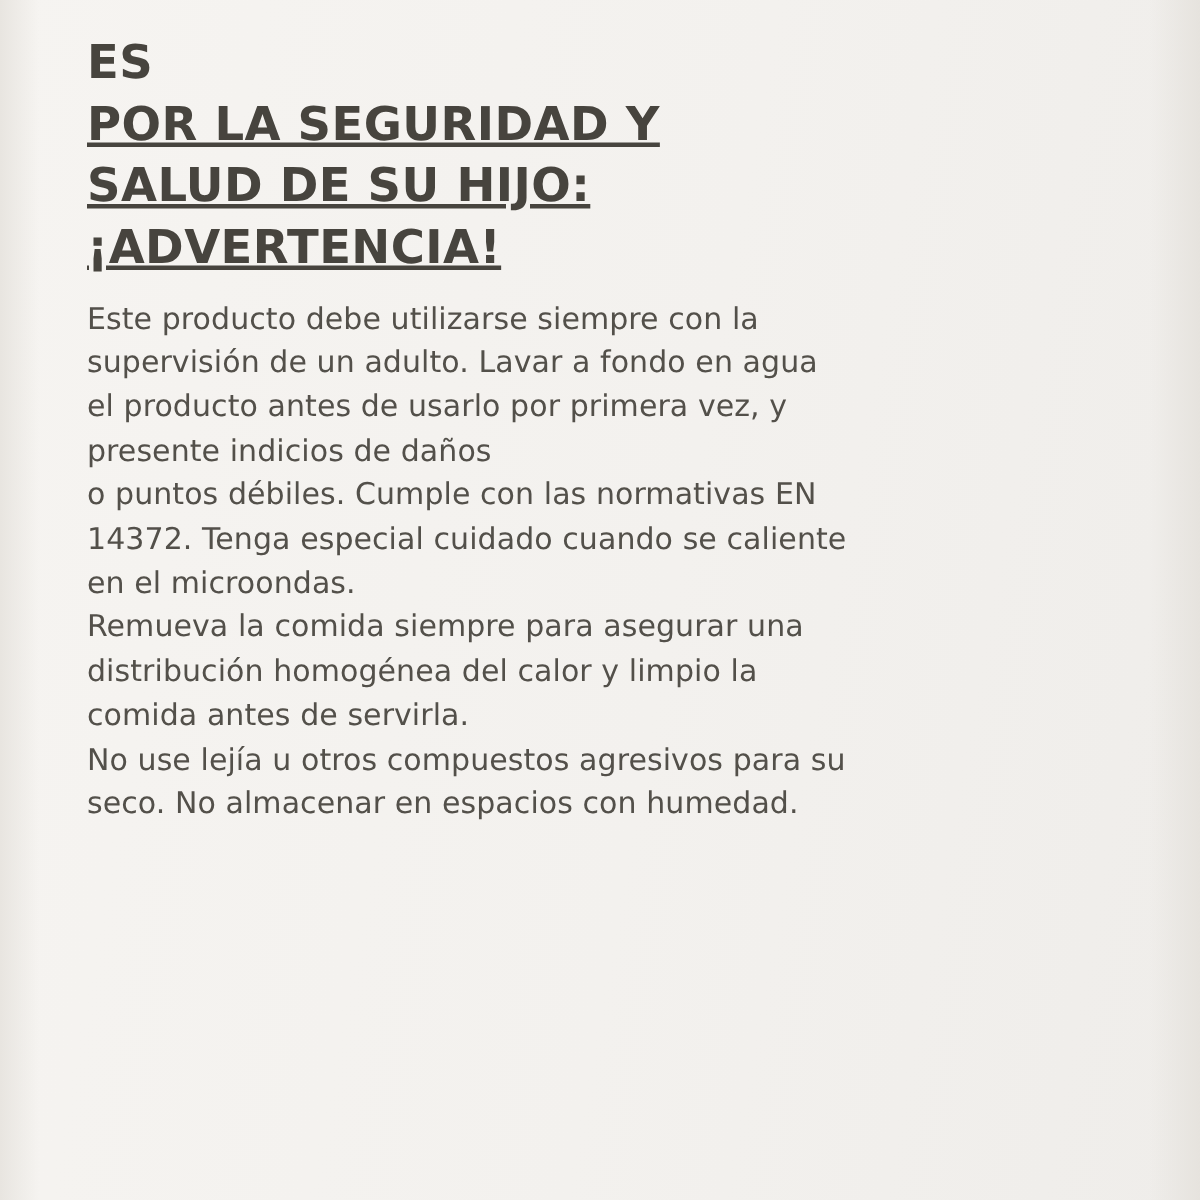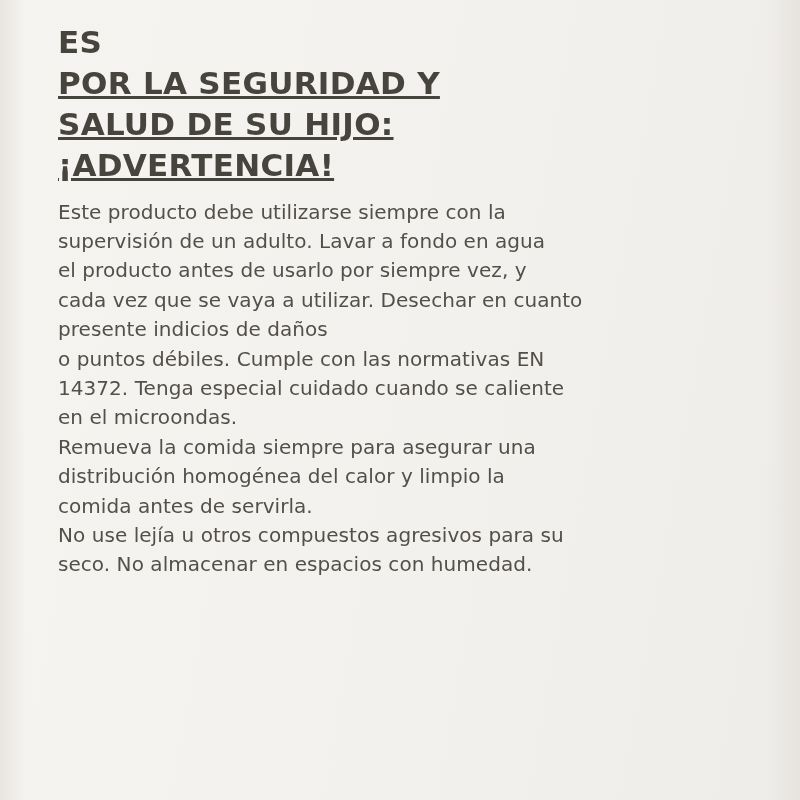--- a/index.html
+++ b/index.html
@@ -84,22 +84,21 @@
       <div class="heading">SALUD DE SU HIJO:</div>
       <div class="heading">¡ADVERTENCIA!</div>
     </div>
 
     <div class="body-par">
       <span class="ln">Este producto debe utilizarse siempre con la</span>
       <span class="ln">supervisión de un adulto. Lavar a fondo en agua</span>
     </div>
 
     <div class="body-par">
-      <span class="ln">el producto antes de usarlo por siempre vez, y</span>
-      <span class="ln">cada vez que se vaya a utilizar. Desechar en cuanto</span>
+      <span class="ln">el producto antes de usarlo por primera vez, y</span>
       <span class="ln">presente indicios de daños</span>
     </div>
 
     <div class="body-par">
       <span class="ln">o puntos débiles. Cumple con las normativas EN</span>
       <span class="ln">14372. Tenga especial cuidado cuando se caliente</span>
       <span class="ln">en el microondas.</span>
     </div>
 
     <div class="body-par">

